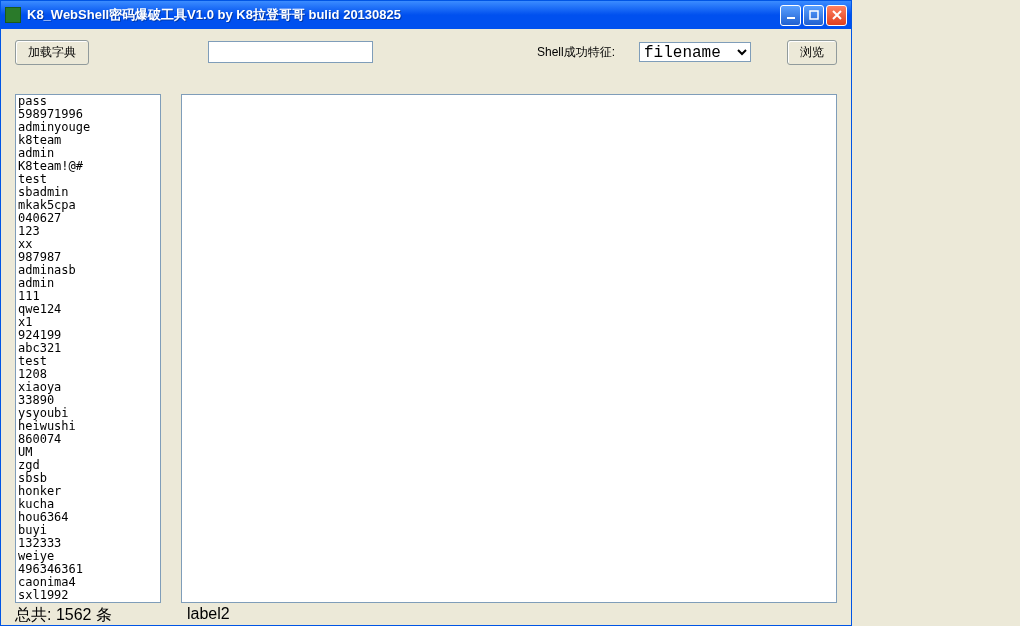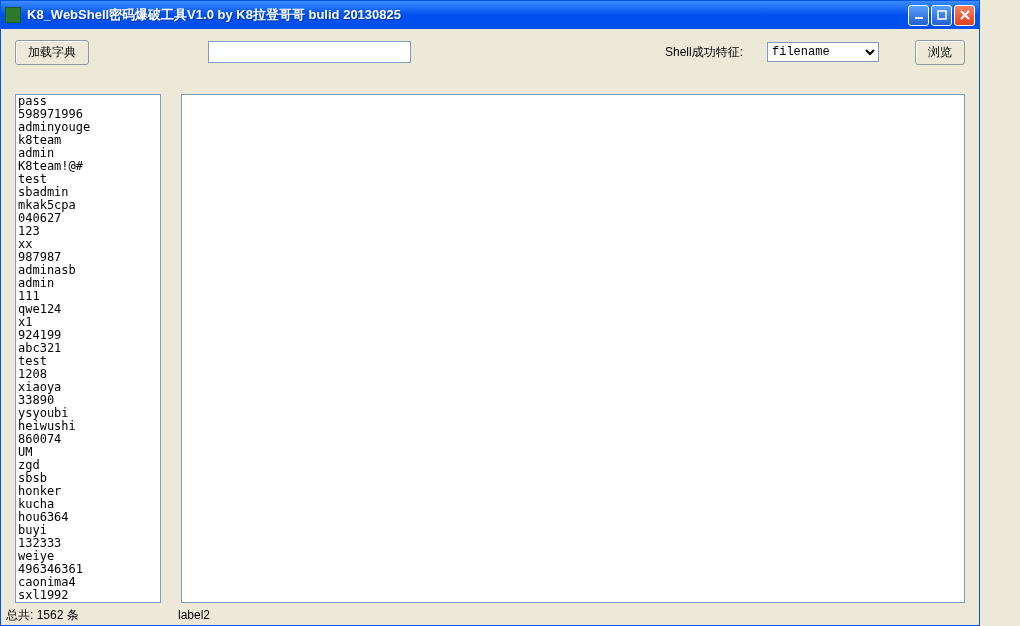--- a/index.html
+++ b/index.html
@@ -5,21 +5,21 @@
     * { margin: 0; padding: 0; box-sizing: border-box; }
     body {
       font-family: "SimSun", "宋体", sans-serif;
       font-size: 12px;
       background: #ece9d8;
       width: 1020px;
       height: 626px;
       overflow: hidden;
     }
     .window {
-      width: 980px;
+      width: 852px;
       height: 626px;
       background: #ece9d8;
       border: 1px solid #0055e5;
       display: flex;
       flex-direction: column;
     }
     .titlebar {
       height: 28px;
       background: linear-gradient(to bottom, #3b8cff 0%, #0050ef 50%, #0050ef 100%);
       display: flex;
@@ -100,21 +100,21 @@
     .spacer { flex: 1; }
     .label-feature {
       font-size: 12px;
       margin-left: 13px;
     }
     .select-feature {
       width: 112px;
       height: 20px;
       border: 1px solid #7f9db9;
       font-family: "Courier New", monospace;
-      font-size: 12px;
+      font-size: 16px;
       background: #fff;
     }
 
     .content {
       flex: 1;
       display: flex;
       padding: 4px 14px 2px 14px;
       gap: 20px;
       min-height: 0;
       margin-top: 17px;
@@ -161,23 +161,22 @@
     .main-panel {
       flex: 1;
       border: 1px solid #7f9db9;
       background: #fff;
     }
 
     .statusbar {
       height: 20px;
       background: #ece9d8;
       display: flex;
-      align-items: center;
-      font-size: 12px;
-      padding: 0 5px;
+      font-size: 16px;
+      padding: 0 14px;
     }
     .status-left {
       width: 148px;
     }
     .status-right {
       margin-left: 24px;
     }
   </style>
 </head>
 <body>

